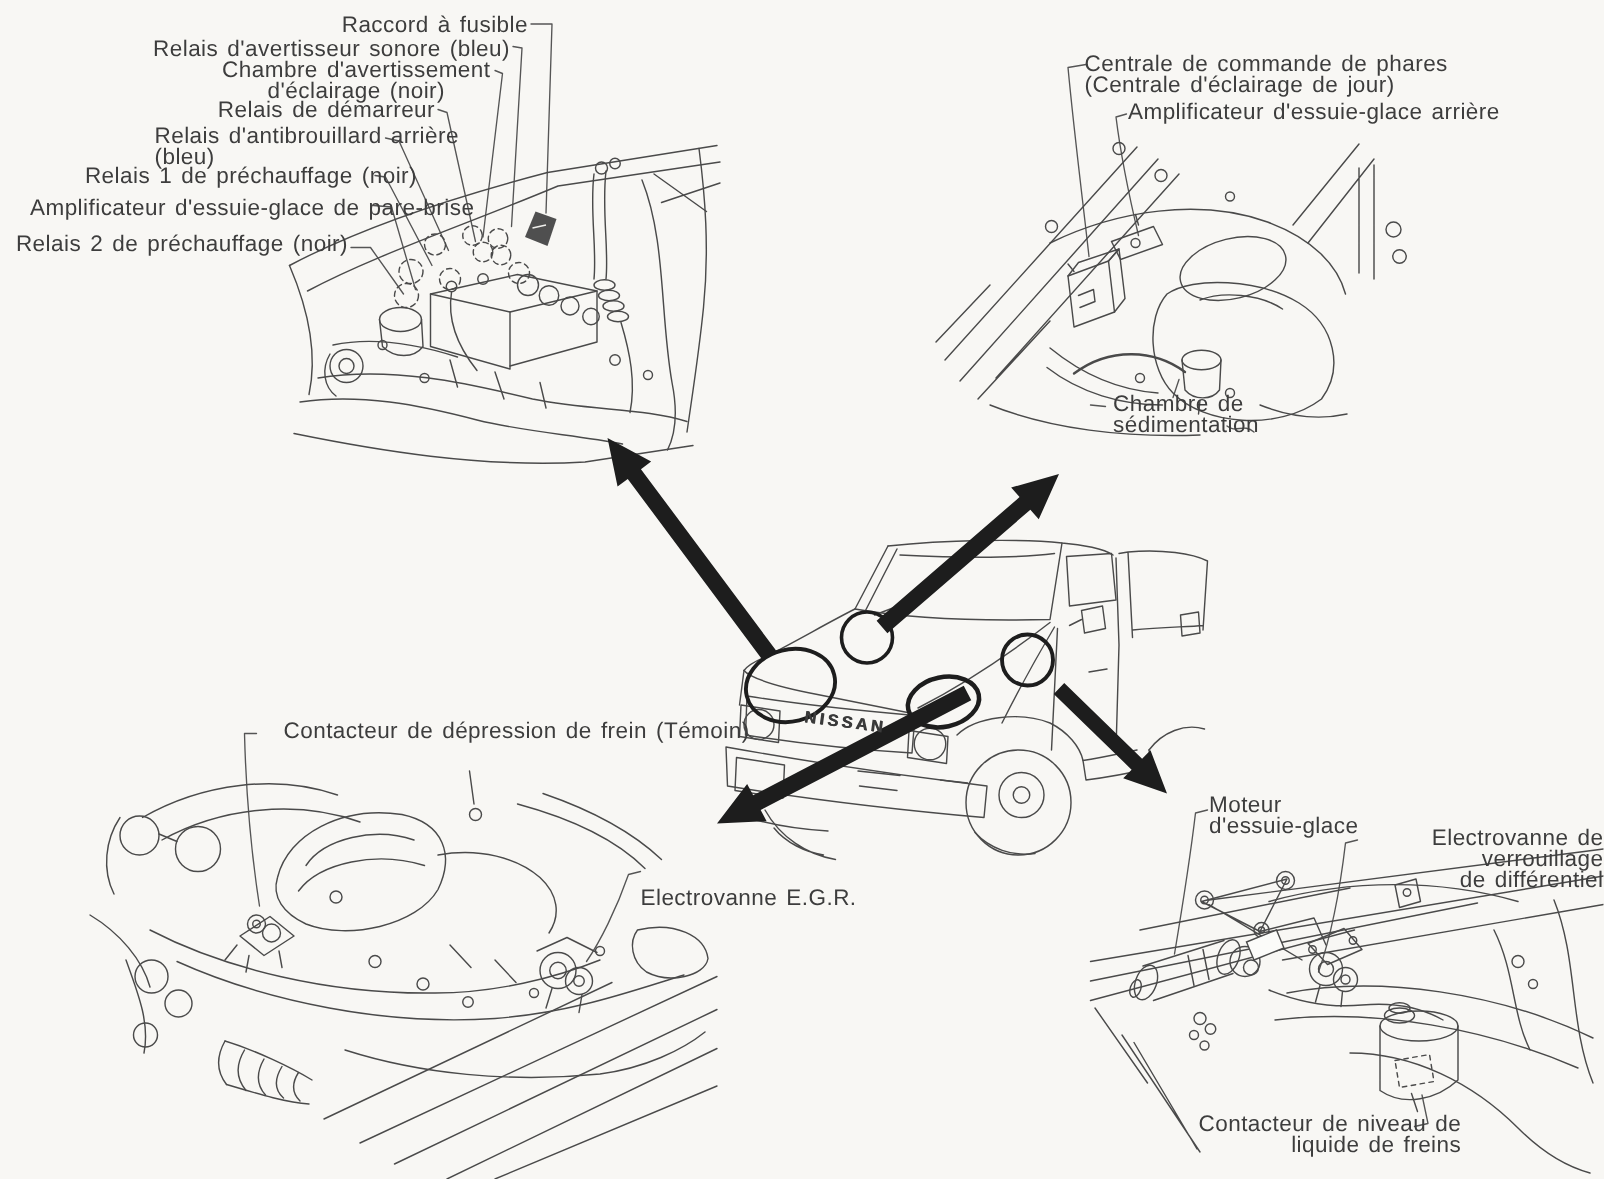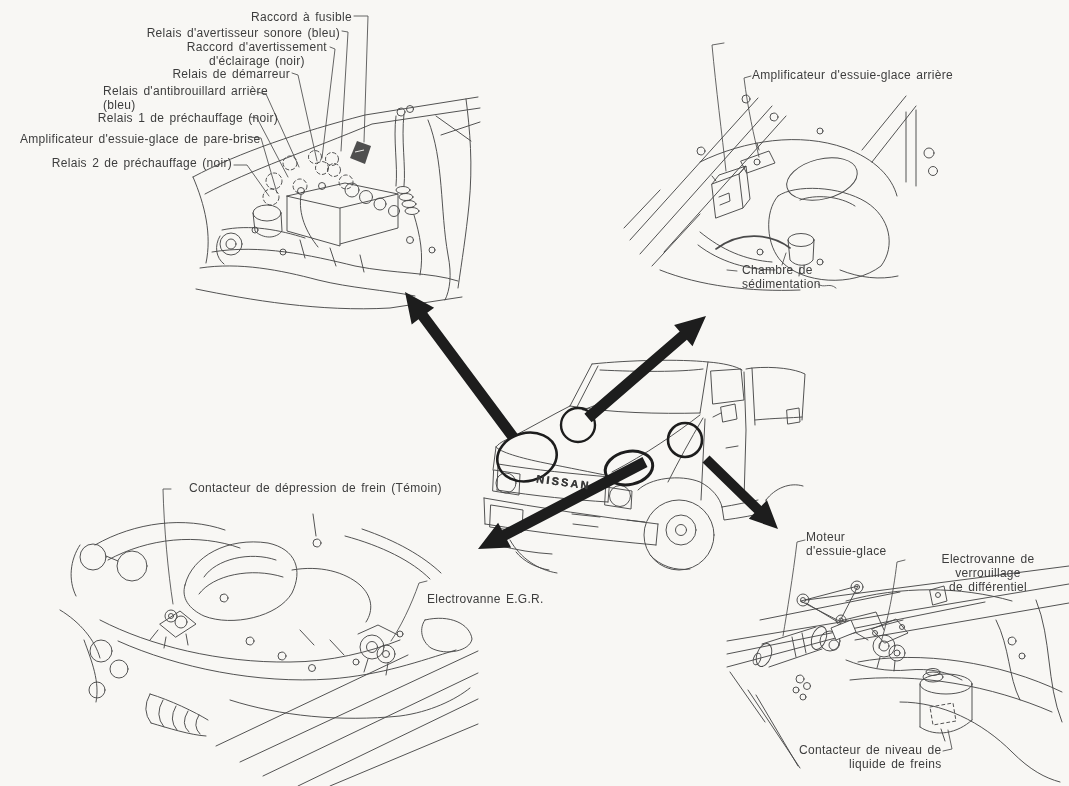--- a/index.html
+++ b/index.html
@@ -5,21 +5,21 @@
   html,body{margin:0;padding:0;}
   body{
     width:1069px;height:786px;position:relative;overflow:hidden;
     background:#f8f7f4;
     font-family:"Liberation Sans", sans-serif;
   }
   #stage{position:absolute;inset:0;}
   svg{position:absolute;left:0;top:0;}
   .callout{
     position:absolute;
-    font-size:12px;line-height:14px;
+    font-size:15px;line-height:14px;
     color:#3d3d3d;
     letter-spacing:.3px;word-spacing:1.6px;
     white-space:pre-line;
   }
   .badge{
     position:absolute;
     font-size:11px;font-weight:bold;letter-spacing:2.2px;color:#3a3a3a;
     transform:rotate(7.5deg);
     text-shadow:.4px 0 #3a3a3a;
   }
@@ -311,38 +311,40 @@
   <g>
     <polygon class="arrow" points="517.4,433.7 427.3,312.8 434.1,307.7 405,292 411.7,324.4 418.5,319.3 508.6,440.3"></polygon>
     <polygon class="arrow" points="591.6,422.2 686.9,339.8 692.5,346.2 706,316 674.1,325.0 679.7,331.4 584.4,413.8"></polygon>
     <polygon class="arrow" points="642.5,457.1 502.1,530.2 498.1,522.7 478,549 511.1,547.5 507.1,540.0 647.5,466.9"></polygon>
     <polygon class="arrow" points="702.5,462.6 754.4,513.1 748.8,518.8 778,529 767.0,500.2 761.4,505.9 709.5,455.4"></polygon>
   </g>
 </svg>
 
 <div class="callout" style="right:717px;top:10px;text-align:right">Raccord à fusible</div>
 <div class="callout" style="right:729px;top:26px;text-align:center">Relais d'avertisseur sonore (bleu)</div>
-<div class="callout" style="right:742px;top:40px;text-align:center">Raccord d'avertissement
+<div class="callout" style="right:742px;top:40px;text-align:center">Chambre d'avertissement
 d'éclairage (noir)</div>
 <div class="callout" style="right:779px;top:67px;text-align:right">Relais de démarreur</div>
 <div class="callout" style="left:103px;top:84px;text-align:left">Relais d'antibrouillard arrière
 (bleu)</div>
 <div class="callout" style="right:791px;top:111px;text-align:right">Relais 1 de préchauffage (noir)</div>
 <div class="callout" style="left:20px;top:132px;text-align:center">Amplificateur d'essuie-glace de pare-brise</div>
 <div class="callout" style="right:837px;top:156px;text-align:right">Relais 2 de préchauffage (noir)</div>
 
+<div class="callout" style="left:723px;top:36px;text-align:left">Centrale de commande de phares
+(Centrale d'éclairage de jour)</div>
 <div class="callout" style="left:752px;top:68px;text-align:left">Amplificateur d'essuie-glace arrière</div>
 <div class="callout" style="left:742px;top:263px;text-align:left">Chambre de
 sédimentation</div>
 
 <div class="callout" style="left:189px;top:481px;text-align:left">Contacteur de dépression de frein (Témoin)</div>
 <div class="callout" style="left:427px;top:592px;text-align:center">Electrovanne E.G.R.</div>
 
 <div class="callout" style="left:806px;top:530px;text-align:left">Moteur
 d'essuie-glace</div>
-<div class="callout" style="left:907px;top:552px;text-align:center">Electrovanne de verrouillage
+<div class="callout" style="left:907px;top:552px;text-align:right">Electrovanne de verrouillage
 de différentiel</div>
 <div class="callout" style="left:799px;top:743px;text-align:right">Contacteur de niveau de
 liquide de freins</div>
 
 <div class="badge" style="left:536px;top:476px">NISSAN</div>
 
 </div>
 
 </body></html>

